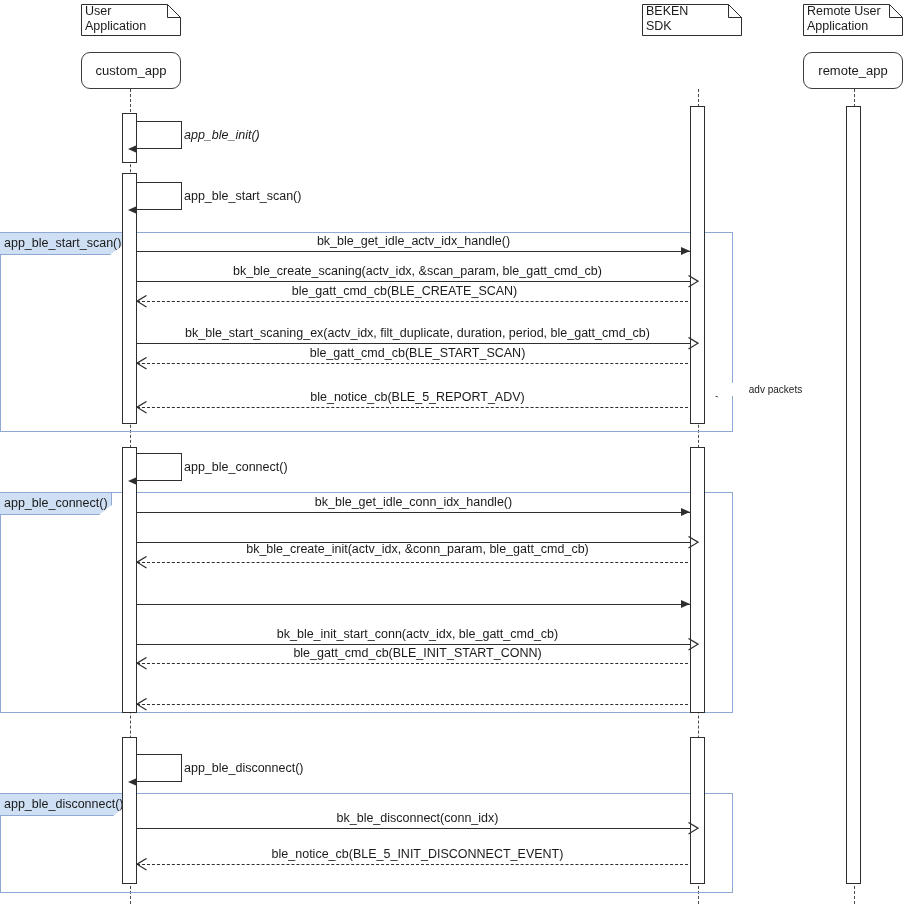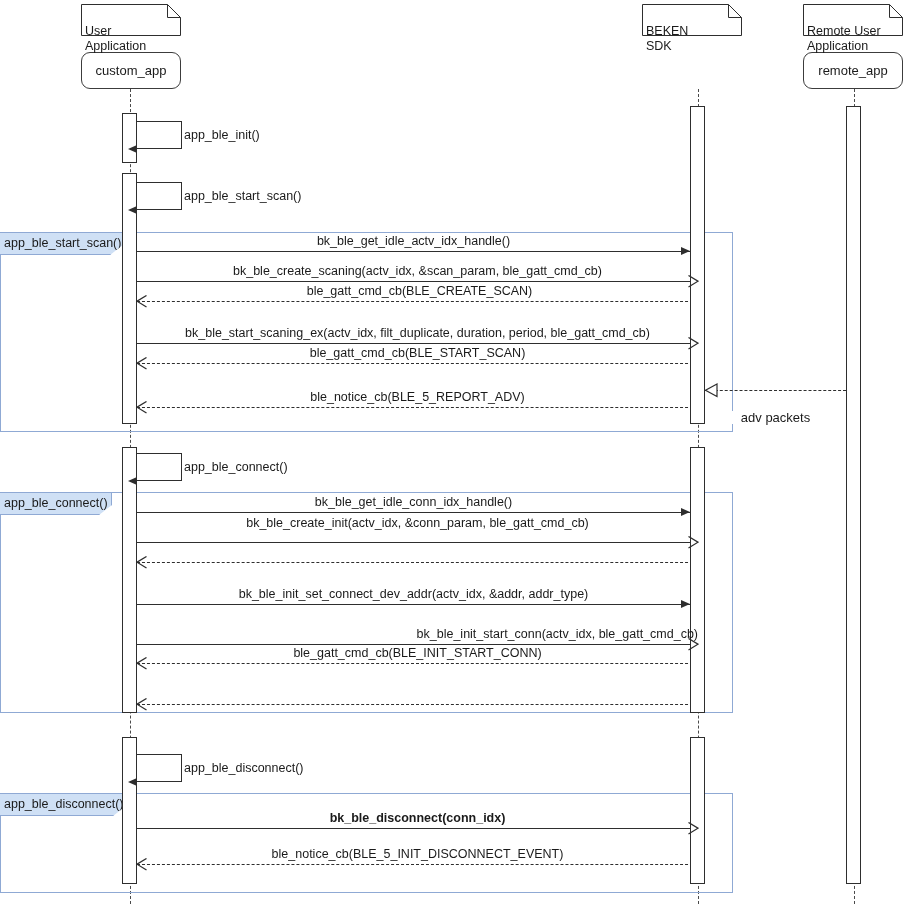--- a/index.html
+++ b/index.html
@@ -17,21 +17,21 @@
     width: 905px; height: 904px;
   }
   
   .note {
     position: absolute;
     box-sizing: border-box;
     background: #ffffff;
     font-size: 12.5px;
     line-height: 14.5px;
     color: #1a1a1a;
-    padding: 20px 4px 2px 4px;
+    padding: 0 4px 2px 4px;
     white-space: pre-line;
   }
   .note .note-border {
     position: absolute;
     left: 0; top: 0; right: 0; bottom: 0;
     pointer-events: none;
   }
   .note .note-text {
     position: relative;
     z-index: 2;
@@ -98,21 +98,21 @@
     border-top: 1.3px dashed #2e2e2e;
   }
   .msg-label {
     position: absolute;
     font-size: 12.5px;
     color: #1a1a1a;
     white-space: nowrap;
     z-index: 6;
     text-align: center;
   }
-  .msg-label.small { font-size: 13px; margin-top: 28px; }
+  .msg-label.small { font-size: 10px; }
   .arrowhead {
     position: absolute;
     z-index: 6;
   }
   
   .ah-right-filled {
     width: 0; height: 0;
     border-top: 4.5px solid transparent;
     border-bottom: 4.5px solid transparent;
     border-left: 9px solid #2e2e2e;
@@ -172,21 +172,21 @@
     <div class="activation" style="left: 122px; top: 113px; height: 50px;"></div>
     <div class="activation" style="left: 122px; top: 173px; height: 251px;"></div>
     <div class="activation" style="left: 122px; top: 447px; height: 266px;"></div>
     <div class="activation" style="left: 122px; top: 737px; height: 147px;"></div>
     <div class="activation" style="left: 690px; top: 106px; height: 318px;"></div>
     <div class="activation" style="left: 690px; top: 447px; height: 266px;"></div>
     <div class="activation" style="left: 690px; top: 737px; height: 147px;"></div>
     <div class="activation" style="left: 846px; top: 106px; height: 778px;"></div>
     <div class="selfcall" style="left: 137px; top: 121px; width: 45px; height: 28px;"></div>
     <div class="arrowhead ah-left-filled" style="left: 128px; top: 144.5px;"></div>
-    <div class="msg-label" style="left: 184px; top: 128px; text-align: right;">app_ble_init()</div>
+    <div class="msg-label" style="left: 184px; top: 128px; text-align: right; font-style: italic;">app_ble_init()</div>
     <div class="selfcall" style="left: 137px; top: 182px; width: 45px; height: 28px;"></div>
     <div class="arrowhead ah-left-filled" style="left: 128px; top: 205.5px;"></div>
     <div class="msg-label" style="left: 184px; top: 189px; text-align: left;">app_ble_start_scan()</div>
     <div class="selfcall" style="left: 137px; top: 453px; width: 45px; height: 28px;"></div>
     <div class="arrowhead ah-left-filled" style="left: 128px; top: 476.5px;"></div>
     <div class="msg-label" style="left: 184px; top: 460px; text-align: left;">app_ble_connect()</div>
     <div class="selfcall" style="left: 137px; top: 754px; width: 45px; height: 28px;"></div>
     <div class="arrowhead ah-left-filled" style="left: 128px; top: 777.5px;"></div>
     <div class="msg-label" style="left: 184px; top: 761px; text-align: left;">app_ble_disconnect()</div>
     <div class="msg-line solid" style="left: 137px; top: 251px; width: 553px;"></div>
@@ -198,21 +198,21 @@
         <path d="M0.5 0.5 L10 6.2 L0.5 12" fill="none" stroke="#2e2e2e" stroke-width="1.3"></path>
       </svg>
     </div>
     <div class="msg-label" style="left: 137px; top: 264px; width: 561px;">bk_ble_create_scaning(actv_idx, &amp;scan_param, ble_gatt_cmd_cb)</div>
     <div class="msg-line dashed" style="left: 137px; top: 301px; width: 561px;"></div>
     <div class="arrowhead ah-left-open" style="left: 136px; top: 295px;">
       <svg width="11" height="13">
         <path d="M10.5 0.5 L1 6.2 L10.5 12" fill="none" stroke="#2e2e2e" stroke-width="1.3"></path>
       </svg>
     </div>
-    <div class="msg-label" style="left: 139px; top: 284px; width: 561px;">ble_gatt_cmd_cb(BLE_CREATE_SCAN)</div>
+    <div class="msg-label" style="left: 124px; top: 284px; width: 561px;">ble_gatt_cmd_cb(BLE_CREATE_SCAN)</div>
     <div class="msg-line solid" style="left: 137px; top: 343px; width: 561px;"></div>
     <div class="arrowhead ah-right-open" style="left: 688px; top: 337px;">
       <svg width="11" height="13">
         <path d="M0.5 0.5 L10 6.2 L0.5 12" fill="none" stroke="#2e2e2e" stroke-width="1.3"></path>
       </svg>
     </div>
     <div class="msg-label" style="left: 137px; top: 326px; width: 561px;">bk_ble_start_scaning_ex(actv_idx, filt_duplicate, duration, period, ble_gatt_cmd_cb)</div>
     <div class="msg-line dashed" style="left: 137px; top: 363px; width: 561px;"></div>
     <div class="arrowhead ah-left-open" style="left: 136px; top: 357px;">
       <svg width="11" height="13">
@@ -236,57 +236,56 @@
     <div class="msg-label" style="left: 137px; top: 390px; width: 561px;">ble_notice_cb(BLE_5_REPORT_ADV)</div>
     <div class="msg-line solid" style="left: 137px; top: 512px; width: 553px;"></div>
     <div class="arrowhead ah-right-filled" style="left: 681px; top: 507.5px;"></div>
     <div class="msg-label" style="left: 137px; top: 495px; width: 553px;">bk_ble_get_idle_conn_idx_handle()</div>
     <div class="msg-line solid" style="left: 137px; top: 542px; width: 561px;"></div>
     <div class="arrowhead ah-right-open" style="left: 688px; top: 536px;">
       <svg width="11" height="13">
         <path d="M0.5 0.5 L10 6.2 L0.5 12" fill="none" stroke="#2e2e2e" stroke-width="1.3"></path>
       </svg>
     </div>
-    <div class="msg-label" style="left: 137px; top: 516px; width: 561px;">bk_ble_create_init(actv_idx, &amp;conn_param, ble_gatt_cmd_cb)</div>
+    <div class="msg-label" style="left: 137px; top: 542px; width: 561px;">bk_ble_create_init(actv_idx, &amp;conn_param, ble_gatt_cmd_cb)</div>
     <div class="msg-line dashed" style="left: 137px; top: 562px; width: 561px;"></div>
     <div class="arrowhead ah-left-open" style="left: 136px; top: 556px;">
       <svg width="11" height="13">
         <path d="M10.5 0.5 L1 6.2 L10.5 12" fill="none" stroke="#2e2e2e" stroke-width="1.3"></path>
       </svg>
     </div>
     <div class="msg-line solid" style="left: 137px; top: 604px; width: 553px;"></div>
     <div class="arrowhead ah-right-filled" style="left: 681px; top: 599.5px;"></div>
-    <div class="msg-label" style="left: 137px; top: 587px; width: 553px;">bk_ble_init_set_connect_dev_addr(actv_idx, &amp;addr, addr_type)</div>
     <div class="msg-line solid" style="left: 137px; top: 644px; width: 561px;"></div>
     <div class="arrowhead ah-right-open" style="left: 688px; top: 638px;">
       <svg width="11" height="13">
         <path d="M0.5 0.5 L10 6.2 L0.5 12" fill="none" stroke="#2e2e2e" stroke-width="1.3"></path>
       </svg>
     </div>
-    <div class="msg-label" style="left: 137px; top: 627px; width: 561px; text-align: right;">bk_ble_init_start_conn(actv_idx, ble_gatt_cmd_cb)</div>
+    <div class="msg-label" style="left: 137px; top: 627px; width: 561px;">bk_ble_init_start_conn(actv_idx, ble_gatt_cmd_cb)</div>
     <div class="msg-line dashed" style="left: 137px; top: 663px; width: 561px;"></div>
     <div class="arrowhead ah-left-open" style="left: 136px; top: 657px;">
       <svg width="11" height="13">
         <path d="M10.5 0.5 L1 6.2 L10.5 12" fill="none" stroke="#2e2e2e" stroke-width="1.3"></path>
       </svg>
     </div>
     <div class="msg-label" style="left: 137px; top: 646px; width: 561px;">ble_gatt_cmd_cb(BLE_INIT_START_CONN)</div>
     <div class="msg-line dashed" style="left: 137px; top: 704px; width: 561px;"></div>
     <div class="arrowhead ah-left-open" style="left: 136px; top: 698px;">
       <svg width="11" height="13">
         <path d="M10.5 0.5 L1 6.2 L10.5 12" fill="none" stroke="#2e2e2e" stroke-width="1.3"></path>
       </svg>
     </div>
     <div class="msg-line solid" style="left: 137px; top: 828px; width: 561px;"></div>
     <div class="arrowhead ah-right-open" style="left: 688px; top: 822px;">
       <svg width="11" height="13">
         <path d="M0.5 0.5 L10 6.2 L0.5 12" fill="none" stroke="#2e2e2e" stroke-width="1.3"></path>
       </svg>
     </div>
-    <div class="msg-label" style="left: 137px; top: 811px; width: 561px; font-weight: bold;">bk_ble_disconnect(conn_idx)</div>
+    <div class="msg-label" style="left: 137px; top: 811px; width: 561px;">bk_ble_disconnect(conn_idx)</div>
     <div class="msg-line dashed" style="left: 137px; top: 864px; width: 561px;"></div>
     <div class="arrowhead ah-left-open" style="left: 136px; top: 858px;">
       <svg width="11" height="13">
         <path d="M10.5 0.5 L1 6.2 L10.5 12" fill="none" stroke="#2e2e2e" stroke-width="1.3"></path>
       </svg>
     </div>
     <div class="msg-label" style="left: 137px; top: 847px; width: 561px;">ble_notice_cb(BLE_5_INIT_DISCONNECT_EVENT)</div>
   </div>
 
 </body></html>

